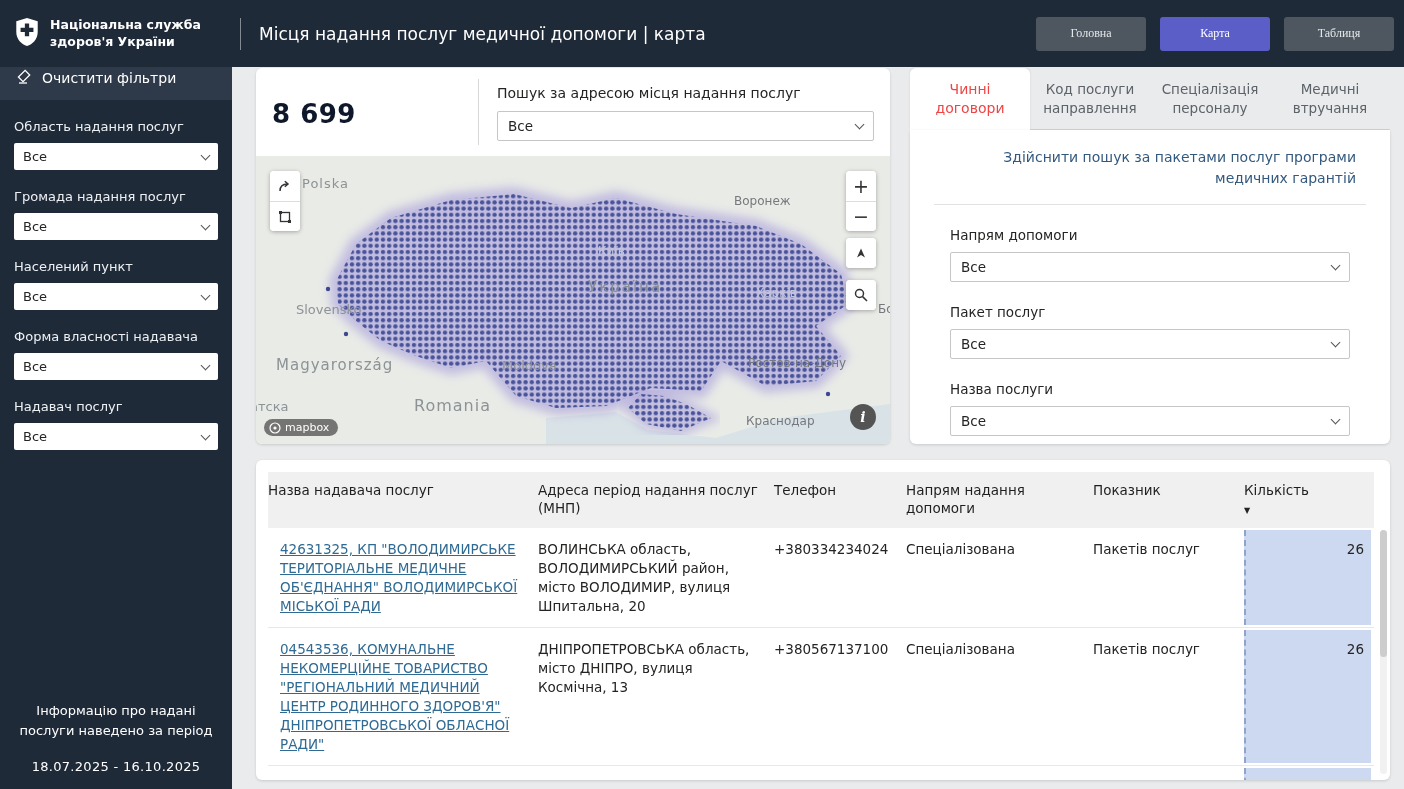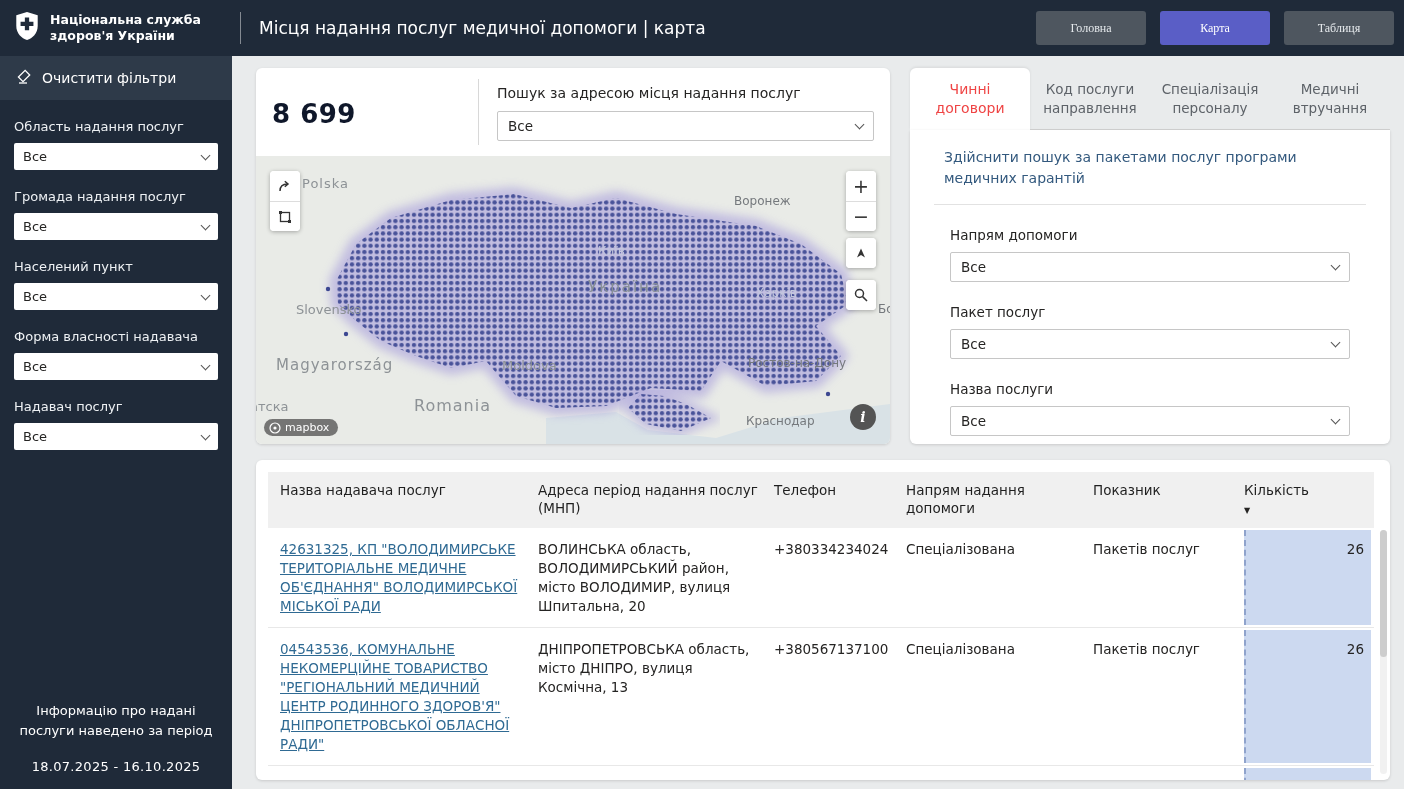--- a/index.html
+++ b/index.html
@@ -1,20 +1,20 @@
 <!DOCTYPE html>
 <html><head>
 <meta charset="utf-8">
 <style>
   *{margin:0;padding:0;box-sizing:border-box}
   html,body{width:1404px;height:789px}
   body{font-family:"DejaVu Sans","Liberation Sans",sans-serif;background:#e9ebec;color:#252423;overflow:hidden;position:relative}
 
   
-  .header{position:absolute;top:0;left:0;right:0;height:56px;background:#1f2a39;display:flex;align-items:center;z-index:20}
+  .header{position:absolute;top:0;left:0;right:0;height:67px;background:#1f2a39;display:flex;align-items:center;z-index:20}
   .logo{display:flex;align-items:center;gap:10px;padding:0 14px;width:240px;flex:none}
   .logo-text{color:#fff;font-size:12.5px;font-weight:bold;line-height:1.3}
   .hsep{width:1px;height:32px;background:rgba(255,255,255,.45);flex:none}
   .page-title{color:#fff;font-size:17px;margin-left:18px;flex:1;white-space:nowrap;overflow:hidden}
   .nav{display:flex;gap:14px;padding-right:10px}
   .nav-btn{min-width:110px;height:34px;border:none;border-radius:3px;background:#4e565f;color:#e6eaed;font-size:12px;font-family:Liberation Serif, serif;cursor:pointer}
   .nav-btn.active{background:#5a5ec6;color:#fff}
 
   
   .sidebar{position:absolute;top:56px;left:0;bottom:0;width:232px;background:#1f2a39;z-index:10}
@@ -54,31 +54,31 @@
   .mapbtn + .mapbtn{border-top:1px solid #ddd}
   .zoomtxt{font-size:19px;color:#333;line-height:1}
   .info-btn{position:absolute;right:14px;bottom:14px;width:26px;height:26px;border-radius:50%;background:#545454;color:#fff;border:none;font-family:"DejaVu Serif",serif;font-style:italic;font-weight:bold;font-size:14px;cursor:pointer}
   .mapbox-attr{position:absolute;left:8px;bottom:8px;background:rgba(88,88,88,.8);color:#fff;border-radius:10px;padding:2px 9px 2px 5px;font-size:11px;display:flex;align-items:center;gap:4px;cursor:pointer}
 
   
   .tabs{display:flex;height:62px}
   .tab{flex:1;display:flex;align-items:center;justify-content:center;text-align:center;font-size:13.5px;color:#5d6268;padding:4px 8px;border-bottom:1px solid #d2d2d2;cursor:pointer;line-height:1.35}
   .tab.active{background:#fff;border-bottom-color:transparent;border-radius:6px 6px 0 0;color:#ef4444;font-size:14px;box-shadow:0 -1px 3px rgba(0,0,0,.08)}
   .panel-body{position:absolute;top:62px;left:0;right:0;bottom:0;background:#fff;border-radius:0 0 6px 6px;box-shadow:0 1px 3px rgba(0,0,0,.14)}
-  .plink{color:#33597e;font-size:14px;text-align:left;line-height:1.5;padding:17px 34px 15px;cursor:pointer}
+  .plink{color:#33597e;font-size:14px;text-align:right;line-height:1.5;padding:17px 34px 15px;cursor:pointer}
   .panel-body hr{border:none;border-top:1px solid #e2e2e2;margin:0 24px}
   .pfield{margin:22px 40px 0}
   .flabel2{font-size:13.5px;color:#252423;margin-bottom:9px}
 
   
   .tbl{margin:12px 16px 0 12px;position:relative}
   .tgrid{display:grid;grid-template-columns:270px 236px 132px 187px 151px 1fr}
   .thead{background:#f0f0f0;min-height:56px}
   .th{padding:10px 14px 8px 0;font-size:13.5px;color:#1f1f1f;line-height:1.3}
-  .th:first-child{padding-left:12px}
+  .th:first-child{}
   .sort-arrow{display:block;font-size:8px;color:#252423;margin-top:6px}
   .trow{border-bottom:1px solid #e8e8e8}
   .td{padding:12px 14px 10px 0;font-size:13.5px;line-height:1.42;color:#252423;word-wrap:break-word}
   .td:first-child{padding-left:12px}
   .provider-link{color:#2f6a93;text-decoration:underline;cursor:pointer}
   .count-cell{position:relative;padding:0}
   .dbar{position:absolute;top:2px;bottom:2px;left:0;right:3px;background:#ccd9f0;border-left:2px dashed #8fa3cc}
   .dval{position:absolute;top:12px;right:10px;font-size:13.5px;color:#252423}
   .vscroll{position:absolute;right:3px;top:70px;bottom:6px;width:7px;background:#f1f1f1;border-radius:4px}
   .vthumb{position:absolute;top:0;left:0;width:7px;height:52%;background:#cdcdcd;border-radius:4px;cursor:pointer}

